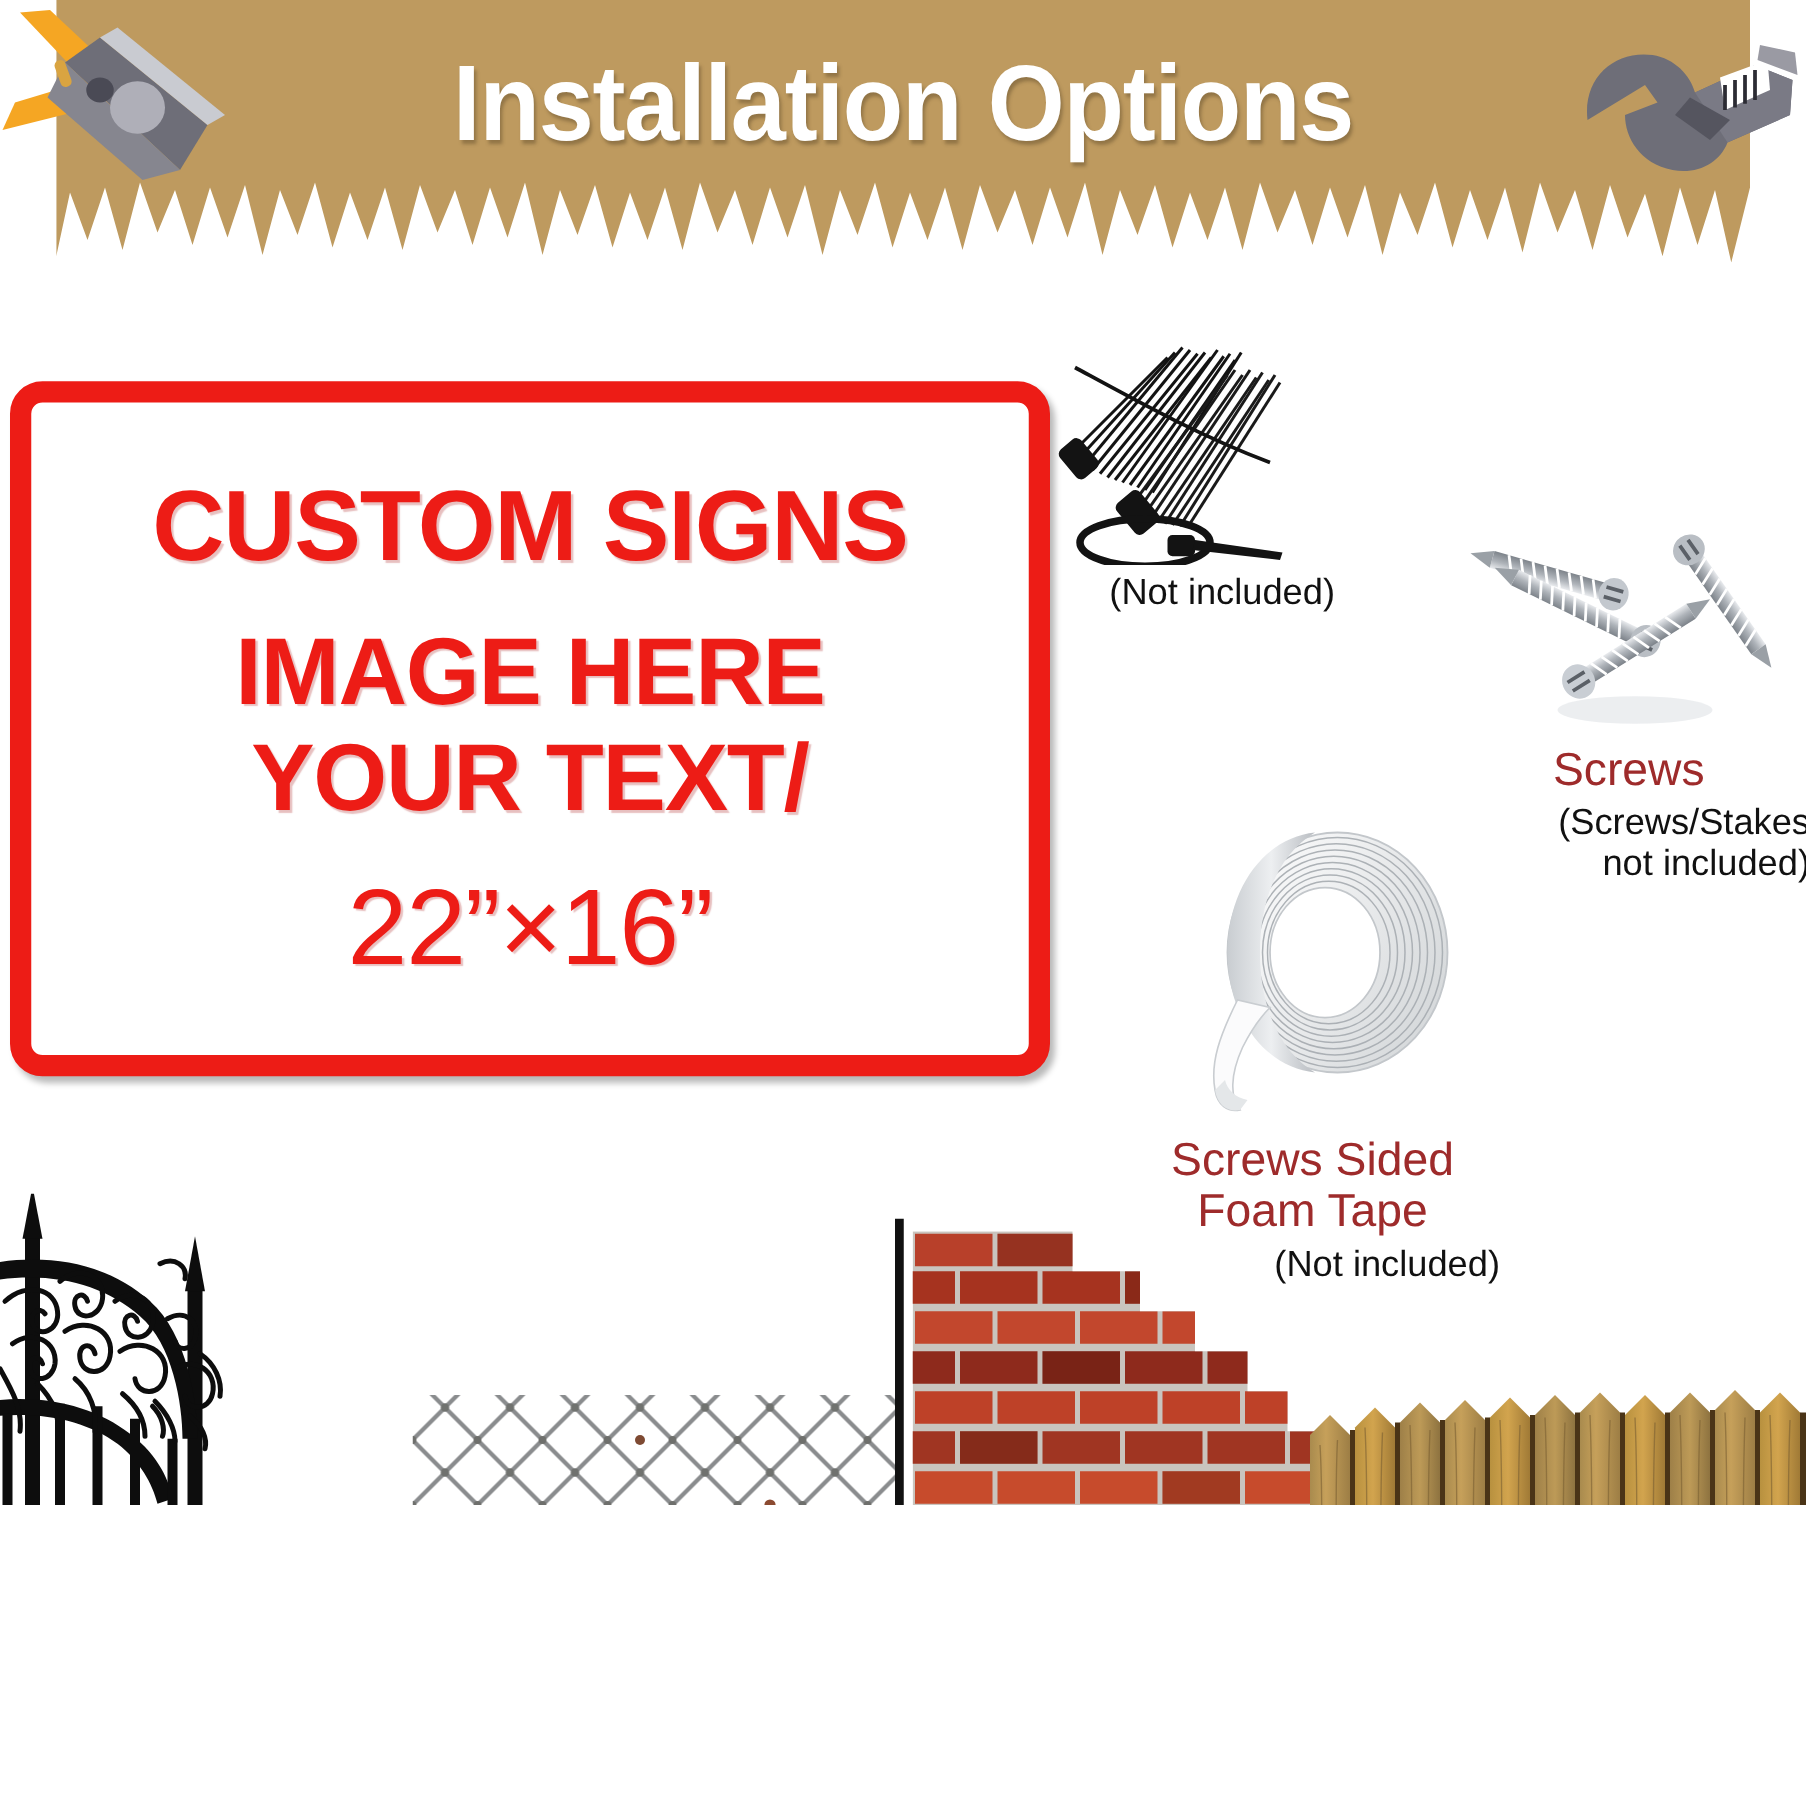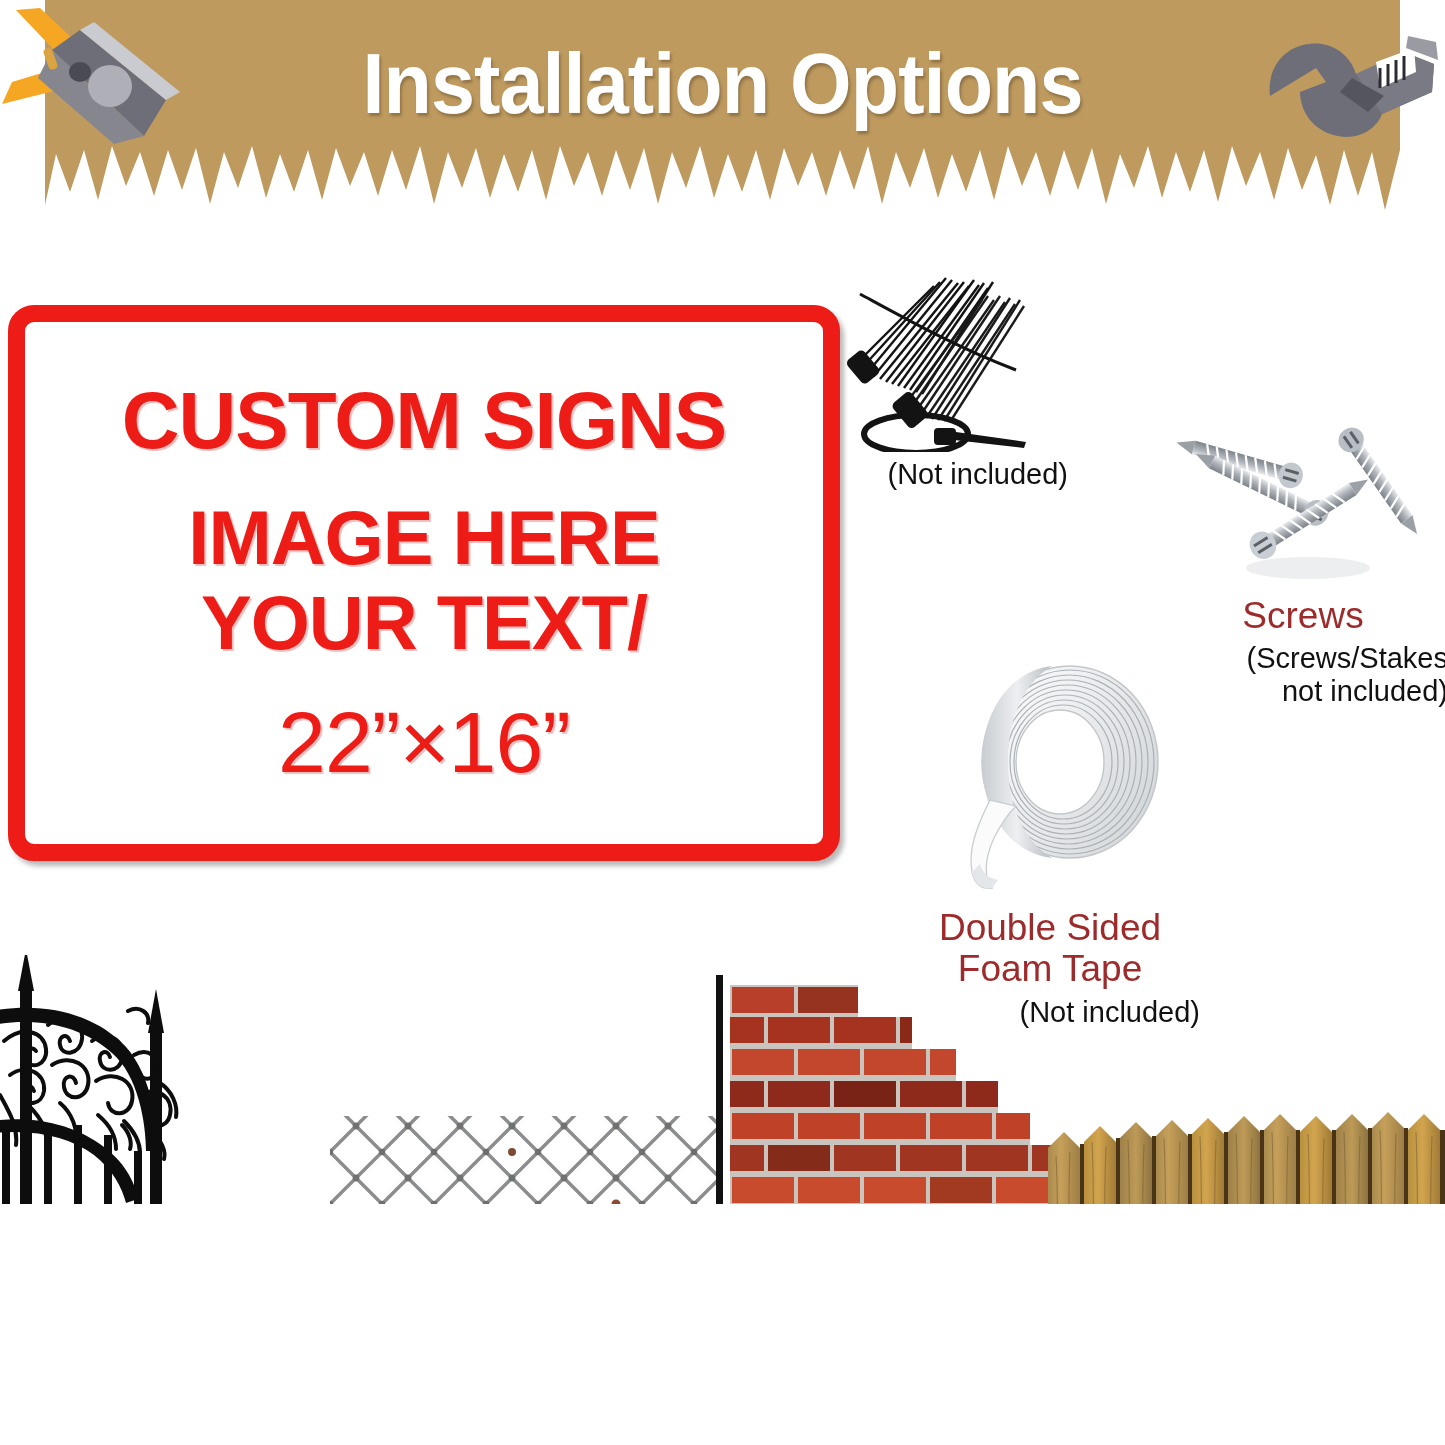--- a/index.html
+++ b/index.html
@@ -370,21 +370,21 @@
         <ellipse cx="148" cy="112" rx="44" ry="52" fill="#FFFFFF" stroke="#C3C7CB" stroke-width="1.4"></ellipse>
 
         <path d="M70,112 C70,60 100,20 140,16 C116,30 96,62 96,112 C96,162 116,194 140,208
                  C100,204 70,164 70,112 Z" fill="url(#tapeEdge)"></path>
 
         <path d="M78,150 C64,178 56,200 60,222 C62,234 70,240 80,238 C72,228 72,210 82,188
                  C90,172 98,162 104,156 Z" fill="#FBFBFC" stroke="#C9CDD1" stroke-width="1.3"></path>
         <path d="M60,222 C62,234 70,240 80,238 L86,230 C76,228 70,222 68,214 Z" fill="#E4E7E9"></path>
       </svg>
     </div>
-    <div class="acc-title" id="tape-title">Double Sided
+    <div class="acc-title" id="tape-title">Screws Sided
 Foam Tape</div>
     <div class="acc-note" id="tape-note">(Not included)</div>
   </div>
 
   <svg id="scene-gate" viewBox="0 0 350 490">
 
     <path d="M26,0 L32,30 L32,490 L20,490 L20,30 Z" fill="#0D0D0D"></path>
     <path d="M26,-6 L34,36 L18,36 Z" fill="#0D0D0D"></path>
     <path d="M156,42 L162,72 L162,490 L150,490 L150,72 Z" fill="#0D0D0D"></path>
     <path d="M156,34 L164,78 L148,78 Z" fill="#0D0D0D"></path>

